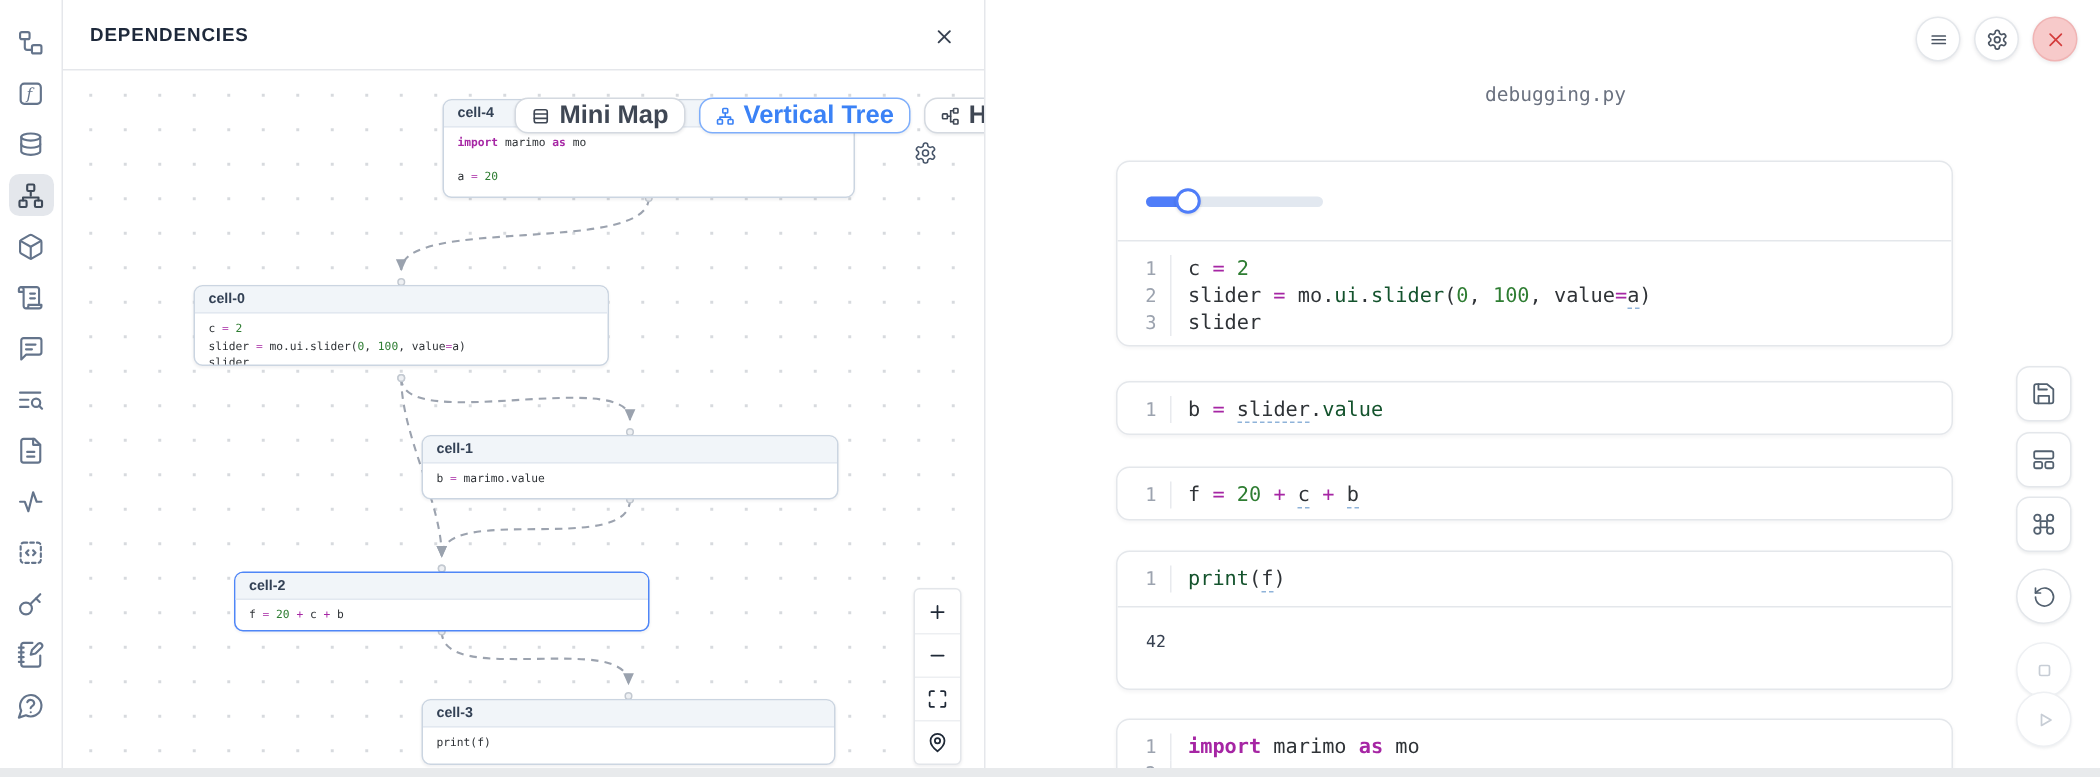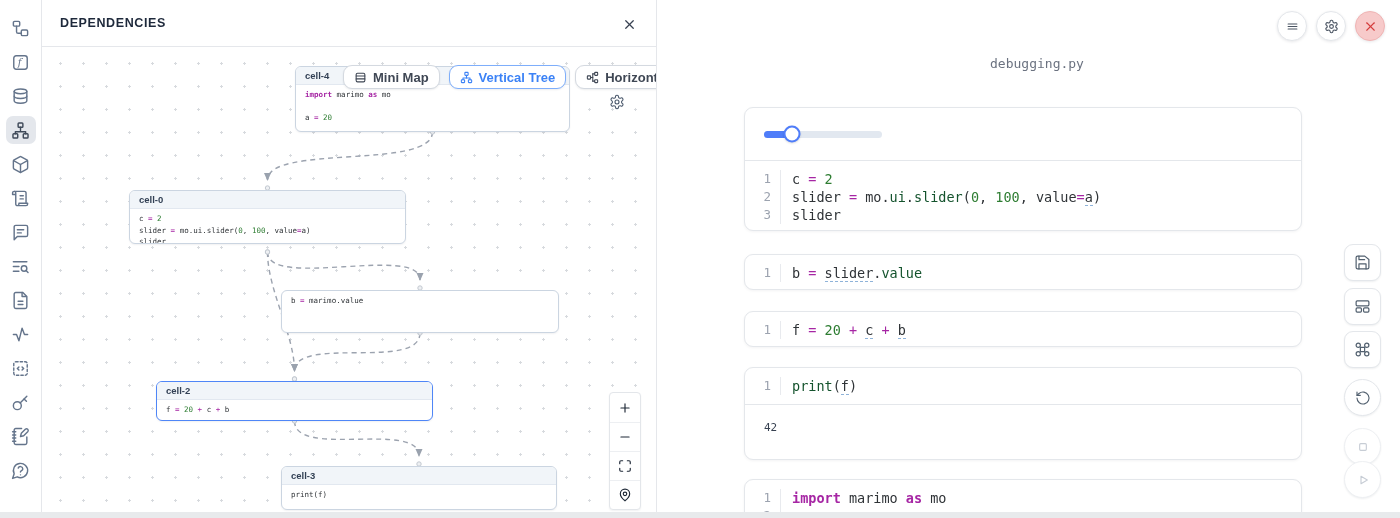--- a/index.html
+++ b/index.html
@@ -52,21 +52,21 @@
     background:#f1f5f9; border-bottom:1px solid #e2e8f0; padding:3px 9px;
     font-size:9.5px; font-weight:bold; color:#334155;
   }
   .gnode-b { padding:4px 9px; font-family:"DejaVu Sans Mono", monospace; font-size:7.5px; line-height:11.5px; color:#3b4350; }
   .gl { white-space:pre; min-height:11.5px; }
 
   .view-btns { position:absolute; left:301px; top:18px; display:flex; gap:9px; z-index:5; }
   .vbtn {
     display:flex; align-items:center; gap:6px; height:24px; padding:4px 10px;
     background:#fff; border:1px solid #d4d9e0; border-radius:9px;
-    font-size:13px; font-weight:600; color:#3f4754; box-shadow:0 1px 2px rgba(15,23,42,.08); cursor:pointer; white-space:nowrap;
+    font-size:17px; font-weight:600; color:#3f4754; box-shadow:0 1px 2px rgba(15,23,42,.08); cursor:pointer; white-space:nowrap;
   }
   .vbtn svg { width:13px; height:13px; stroke-width:2; }
   .vbtn.sel { border-color:#7eaefb; color:#3b82f6; }
 
   .graph-gear { position:absolute; left:567px; top:47px; width:18px; height:18px; color:#475569; cursor:pointer; z-index:5; }
   .graph-gear svg { width:16px; height:16px; stroke-width:1.6; }
 
   .zoom-ctrl {
     position:absolute; left:567px; top:345px; width:32px; background:#fff;
     border:1px solid #e3e6ea; border-radius:4px; box-shadow:0 1px 2px rgba(15,23,42,.06); z-index:5; overflow:hidden;
@@ -407,20 +407,21 @@
         </div>
         <div class="gnode" style="left: 87px; top: 143px; width: 277px; height: 54px;">
           <div class="gnode-h">cell-0</div>
           <div class="gnode-b">
             <div class="gl"><span class="tk-p">c </span><span class="tk-o">=</span><span class="tk-p"> </span><span class="tk-n">2</span></div>
             <div class="gl"><span class="tk-p">slider </span><span class="tk-o">=</span><span class="tk-p"> mo.ui.slider(</span><span class="tk-n">0</span><span class="tk-p">, </span><span class="tk-n">100</span><span class="tk-p">, value</span><span class="tk-o">=</span><span class="tk-p">a</span><span class="tk-p">)</span></div>
             <div class="gl"><span class="tk-p">slider</span></div>
           </div>
         </div>
         <div class="gnode" style="left: 239px; top: 243px; width: 278px; height: 43px;">
+          <div class="gnode-h">cell-1</div>
           <div class="gnode-b">
             <div class="gl"><span class="tk-p">b </span><span class="tk-o">=</span><span class="tk-p"> marimo.value</span></div>
           </div>
         </div>
         <div class="gnode sel" style="left: 114px; top: 334px; width: 277px; height: 40px;">
           <div class="gnode-h">cell-2</div>
           <div class="gnode-b">
             <div class="gl"><span class="tk-p">f </span><span class="tk-o">=</span><span class="tk-p"> </span><span class="tk-n">20</span><span class="tk-p"> </span><span class="tk-o">+</span><span class="tk-p"> c </span><span class="tk-o">+</span><span class="tk-p"> b</span></div>
           </div>
         </div>

